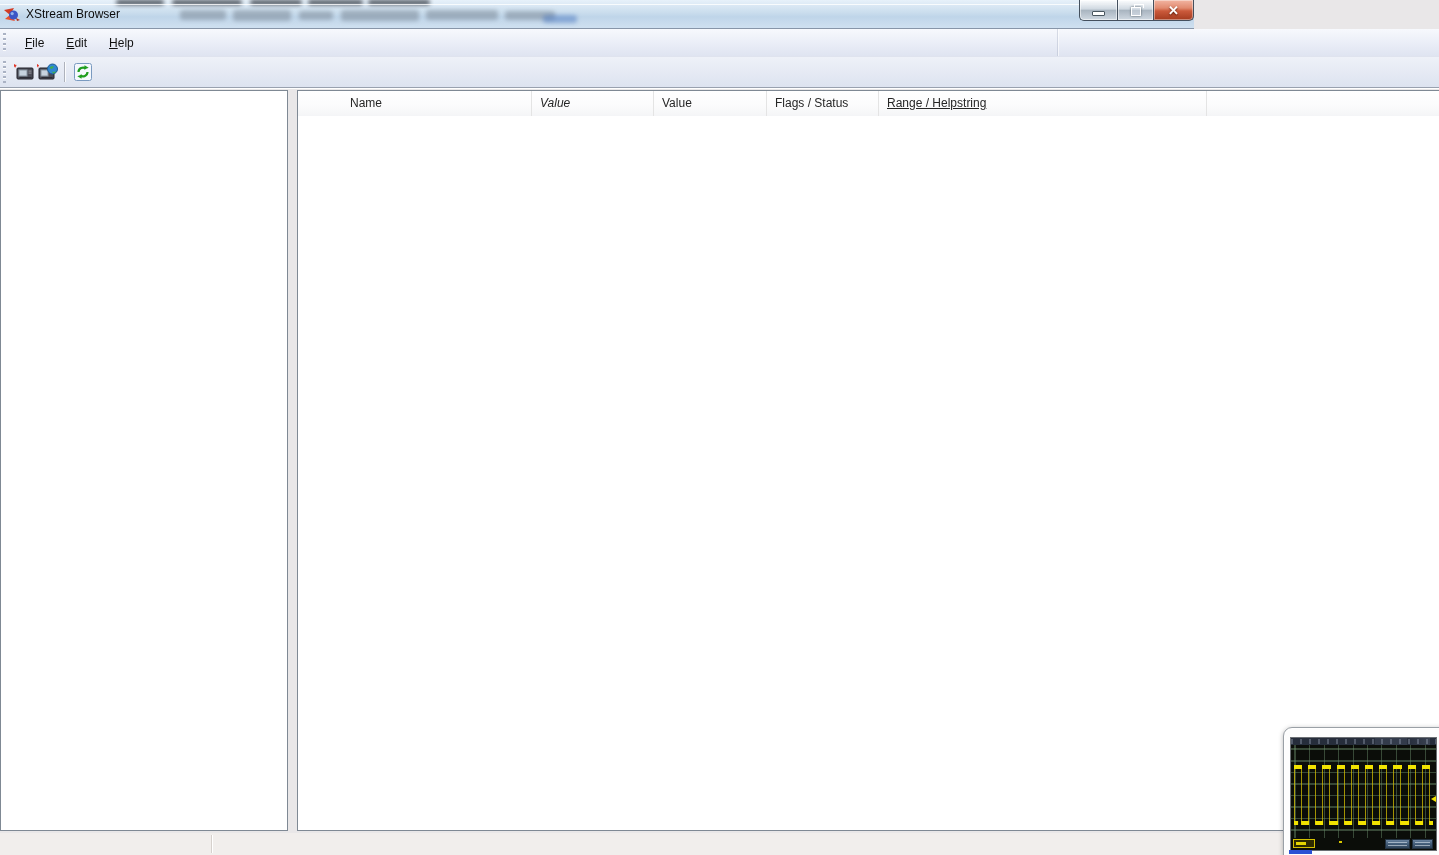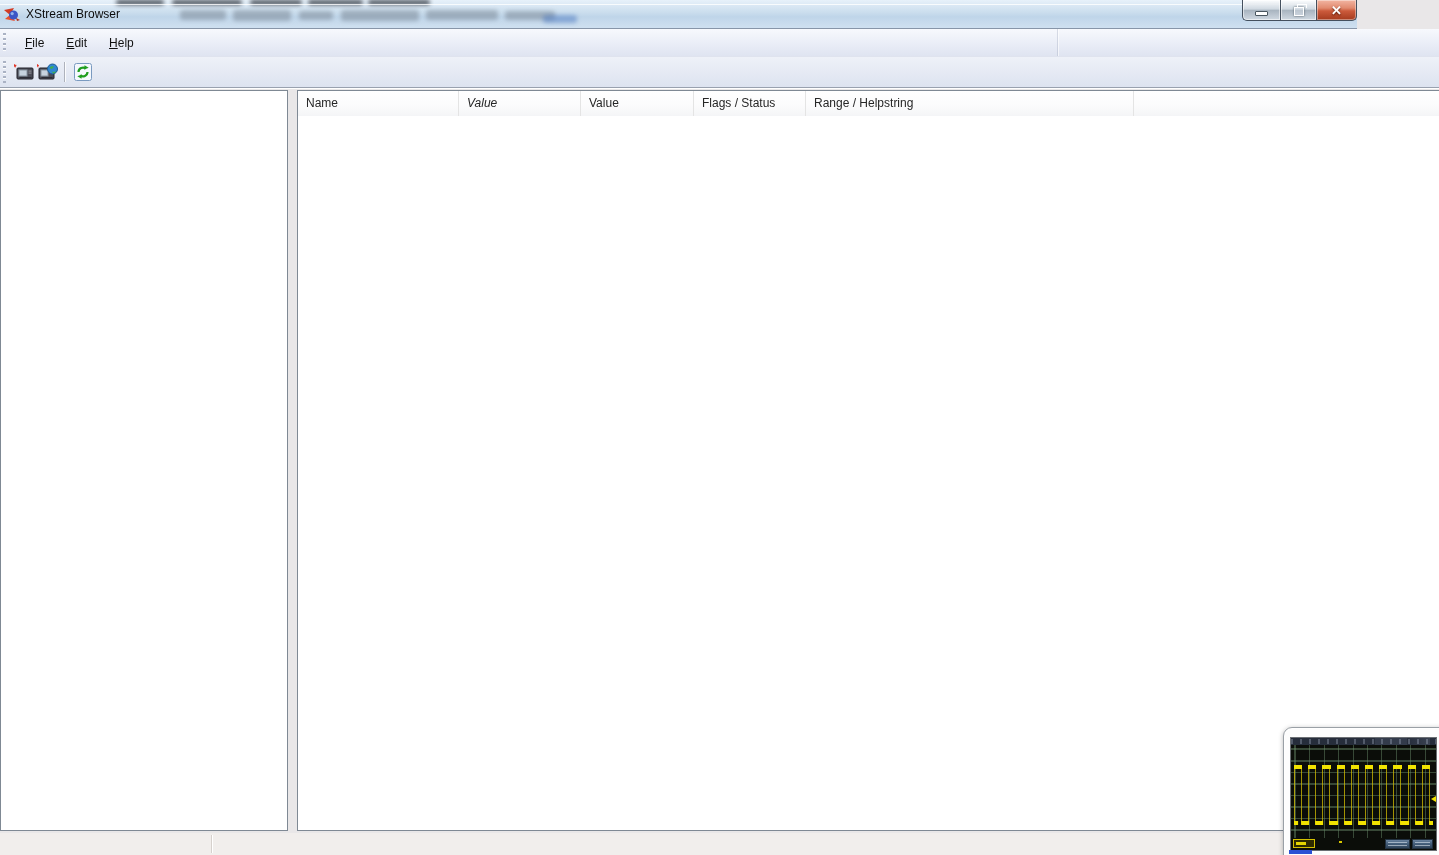--- a/index.html
+++ b/index.html
@@ -1,21 +1,21 @@
 <!DOCTYPE html>
 <html><head>
 <meta charset="utf-8">
 <style>
   html,body{margin:0;padding:0;}
   .app{position:relative;width:1439px;height:855px;overflow:hidden;
        background:#e9e7e8;font-family:"Liberation Sans",sans-serif;
        -webkit-font-smoothing:antialiased;}
 
   
-  .titlebar{position:absolute;left:0;top:0;width:1357px;height:28px;
+  .titlebar{position:absolute;left:0;top:0;width:1194px;height:28px;
     background:linear-gradient(180deg,#e7f1fa 0%,#cadded 45%,#bfd5e9 60%,#cfe0f0 100%);
     border-bottom:1px solid #8795a8;}
   .titlebar .top-highlight{position:absolute;left:0;top:4px;width:100%;height:1px;background:rgba(255,255,255,.8);}
   .smudge{position:absolute;border-radius:3px;filter:blur(2px);}
   .smudge.dark{background:#343a42;opacity:.85;}
   .smudge.gray{background:#7d8a98;opacity:.55;}
   .smudge.blue{background:#4a78c0;opacity:.5;}
   .app-icon{position:absolute;left:4px;top:7px;width:16px;height:16px;}
   .title-text{position:absolute;left:26px;top:7px;font-size:12px;color:#0c0c0c;}
 
@@ -55,25 +55,25 @@
 
   
   .tree-panel{position:absolute;left:0;top:90px;width:288px;height:741px;
     background:#fff;border:1px solid #7f8994;box-sizing:border-box;}
   .list-panel{position:absolute;left:297px;top:90px;width:1143px;height:741px;
     background:#fff;border:1px solid #7f8994;border-right:none;box-sizing:border-box;}
   .list-header{display:flex;height:25px;border-bottom:1px solid #a9bfd8;
     background:linear-gradient(180deg,#ffffff,#fbfbfc 60%,#f4f5f7);}
   .hcol{box-sizing:border-box;padding:0 0 0 8px;font-size:12px;color:#262626;
     line-height:24px;border-right:1px solid #e4e4e4;overflow:hidden;white-space:nowrap;}
-  .hcol.c0{width:161px;}
+  .hcol.c0{width:190px;margin-left:44px;}
   .hcol.c1{width:122px;font-style:italic;}
   .hcol.c2{width:113px;}
   .hcol.c3{width:112px;}
-  .hcol.c4{width:328px;}
+  .hcol.c4{width:328px;text-decoration:underline;}
   .hcol.filler{flex:1;border-right:none;}
   .list-body{position:absolute;left:0;top:25px;right:0;bottom:0;background:#fff;}
 
   
   .statusbar{position:absolute;left:0;top:833px;width:1439px;height:22px;background:#f1eeec;}
   .statusbar .sect-left{position:absolute;left:0;top:0;width:211px;height:100%;}
   .statusbar .sect-right{position:absolute;left:212px;top:0;right:0;height:100%;}
   .statusbar .divider{position:absolute;left:211px;top:2px;bottom:2px;width:1px;
     background:#d6d1cd;box-shadow:1px 0 0 #ffffff;}
 

